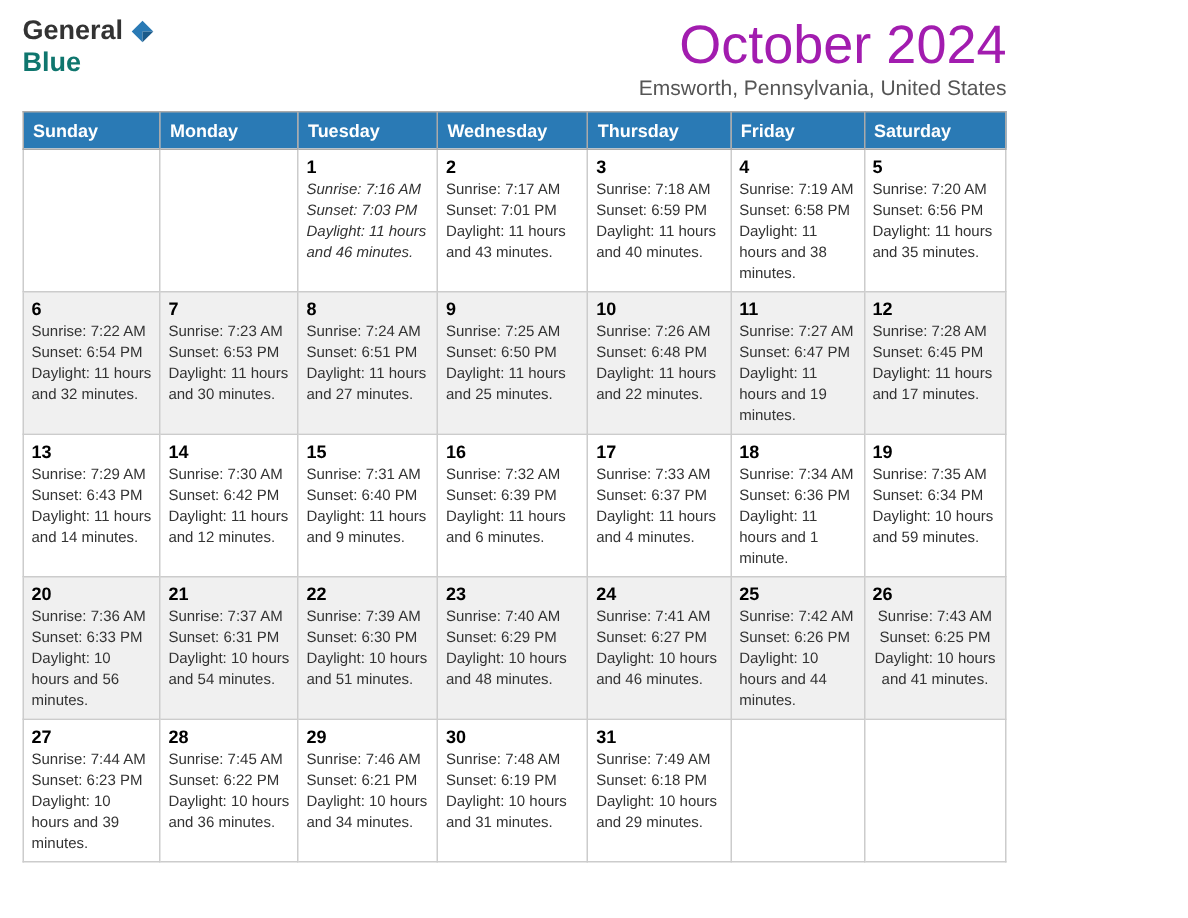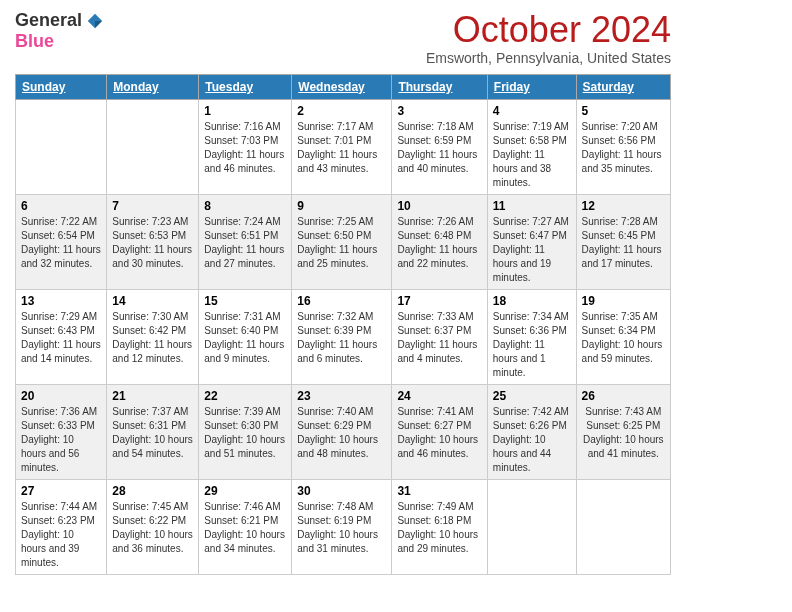--- a/index.html
+++ b/index.html
@@ -33,34 +33,34 @@
       gap: 2px;
     }
     .logo-general {
       font-size: 18px;
       font-weight: bold;
       color: #333;
     }
     .logo-blue {
       font-size: 18px;
       font-weight: bold;
-      color: #ec4899;
+      color: #0f766e;
     }
     .logo-icon {
       width: 18px;
       height: 18px;
       margin-left: 2px;
     }
     .title-block {
       text-align: right;
     }
     .month-title {
       font-size: 36px;
       font-weight: normal;
-      color: #b91c1c;
+      color: #a21caf;
       line-height: 1.1;
     }
     .location {
       font-size: 14px;
       color: #555;
       margin-top: 0;
     }
     .calendar {
       width: 100%;
       border-collapse: collapse;
@@ -85,21 +85,20 @@
     }
     .calendar tr:nth-child(even) td {
       background-color: #f0f0f0;
     }
     .calendar tr:nth-child(odd) td {
       background-color: #fff;
     }
     
     .calendar thead tr td, .calendar thead tr th {
       background-color: #2a7ab5;
-      text-decoration: underline;
     }
     .day-num {
       font-weight: bold;
       font-size: 12px;
       display: block;
       margin-bottom: 2px;
     }
     .day-info {
       color: #333;
       font-size: 10px;
@@ -141,21 +140,21 @@
         <th>Friday</th>
         <th>Saturday</th>
       </tr>
     </thead>
     <tbody id="calendar-body">
     <tr>
           <td class="empty-cell"></td>
           <td class="empty-cell"></td>
           <td>
             <span class="day-num">1</span>
-            <div class="day-info" style="white-space: pre-line;">Sunrise: 7:16 AM
+            <div class="day-info" style="white-space: pre-line; font-style: italic;">Sunrise: 7:16 AM
 Sunset: 7:03 PM
 Daylight: 11 hours and 46 minutes.</div>
           </td>
           <td>
             <span class="day-num">2</span>
             <div class="day-info" style="white-space: pre-line;">Sunrise: 7:17 AM
 Sunset: 7:01 PM
 Daylight: 11 hours and 43 minutes.</div>
           </td>
           <td>

